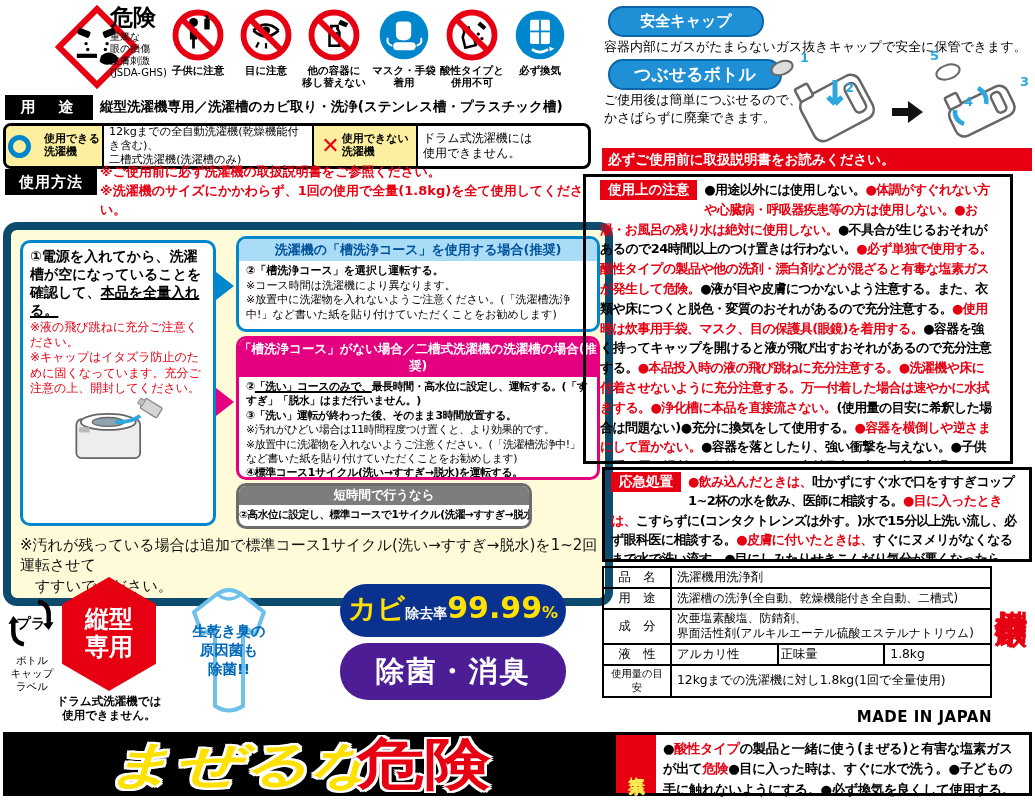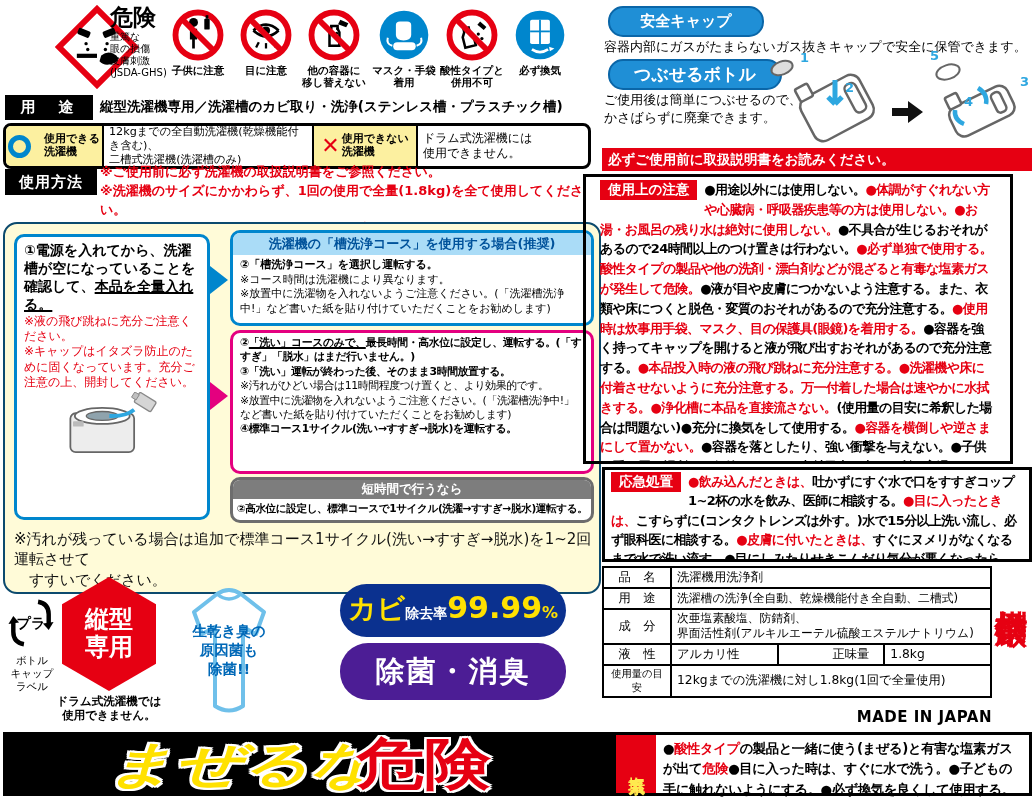--- a/index.html
+++ b/index.html
@@ -20,21 +20,21 @@
   .bluebox-h{background:#aadcf7;color:#00529b;font-weight:bold;text-align:center;font-size:13px;padding:2px 16px;}
   .pinkbox-h{background:#e4007f;color:#fff;font-weight:bold;text-align:center;font-size:12.5px;padding:2px 0;}
   .graybox-h{background:#7d7d7d;color:#fff;font-weight:bold;text-align:center;font-size:12.5px;padding:1px 0;}
   .stepbody{font-size:11px;line-height:1.32;padding:3px 7px;}
   .vert{writing-mode:vertical-rl;text-orientation:upright;}
   .picto{display:flex;flex-direction:column;align-items:center;width:80px;}
   .picto .cap{font-size:10.5px;font-weight:bold;text-align:center;line-height:1.15;margin-top:2px;white-space:pre-line;}
   table.spec{border-collapse:collapse;width:390px;table-layout:fixed;}
   table.spec td{border:2px solid #000;font-size:12.3px;padding:1px 5px;vertical-align:middle;}
   table.spec td.k{width:62px;text-align:center;font-weight:normal;padding:1px 2px;}
-  table.spec td.k2{width:50px;text-align:right;padding:1px 14px;}
+  table.spec td.k2{width:50px;text-align:left;padding:1px 2px;}
   .outline-w{text-shadow:2px 0 0 #fff,-2px 0 0 #fff,0 2px 0 #fff,0 -2px 0 #fff,2px 2px 0 #fff,-2px -2px 0 #fff,2px -2px 0 #fff,-2px 2px 0 #fff;}
 </style>
 </head>
 <body>
 
 <div id="page">
 
   <svg class="abs" style="left:55px;top:5px" width="84" height="84" viewBox="0 0 100 100">
     <rect x="18" y="18" width="64" height="64" fill="#fff" stroke="#e60012" stroke-width="7" transform="rotate(45 50 50)"></rect>
     <g fill="#000">
@@ -162,21 +162,21 @@
     </div>
   </div>
 
   <div class="abs blackbox" style="left:5px;top:169px;width:92px;height:26px;font-size:15px;letter-spacing:1px">使用方法</div>
   <div class="abs" style="left:100px;top:163px;width:508px;color:#e60012;font-weight:bold;font-size:13px;line-height:1.45">
     <div>※ご使用前に必ず洗濯機の取扱説明書をご参照ください。</div>
     <div>※洗濯機のサイズにかかわらず、1回の使用で全量(1.8kg)を全て使用してください。</div>
     <div style="text-decoration:underline wavy 1px">※いずれの場合もお湯・お風呂の残り水は絶対に使用しないでください。</div>
   </div>
 
-  <div class="abs" style="left:3px;top:222px;width:594px;height:368px;background:#fffbd8;border:2px solid #0c4a6e;border-radius:14px">
+  <div class="abs" style="left:3px;top:222px;width:594px;height:368px;background:#fffbd8;border:8px solid #0c4a6e;border-radius:14px">
 
     <div class="abs" style="left:9px;top:10px;width:196px;height:286px;background:#fff;border:3px solid #0086cd;border-radius:10px;padding:5px 7px;box-sizing:border-box">
       <div class="rich" style="font-size:14px;line-height:1.28"><span class="sg-b">①電源を入れてから、洗濯槽が空になっていることを確認して、</span><span class="sg-u">本品を全量入れる。</span><span>
 </span></div>
       <div class="rich" style="font-size:12px;line-height:1.28"><span class="sg-r">※液の飛び跳ねに充分ご注意ください。</span><span class="sg-r">
 ※キャップはイタズラ防止のために固くなっています。充分ご注意の上、開封してください。</span></div>
       <svg width="120" height="62" viewBox="0 0 130 70" style="display:block;margin:2px auto 0">
         <rect x="18" y="24" width="72" height="44" rx="6" fill="#ededed" stroke="#666" stroke-width="2"></rect>
         <ellipse cx="54" cy="27" rx="31" ry="9" fill="#fff" stroke="#666" stroke-width="2"></ellipse>
         <ellipse cx="54" cy="27" rx="18" ry="5" fill="#8fa3ad" stroke="#666" stroke-width="1.5"></ellipse>
@@ -193,28 +193,29 @@
     <div class="abs" style="left:205px;top:158px;width:0;height:0;border-top:14px solid transparent;border-bottom:14px solid transparent;border-left:18px solid #e4007f"></div>
 
     <div class="abs" style="left:225px;top:6px;width:364px;height:96px;background:#fff;border:3px solid #0086cd;border-radius:10px;overflow:hidden;box-sizing:border-box">
       <div class="bluebox-h">洗濯機の「槽洗浄コース」を使用する場合(推奨)</div>
       <div class="stepbody rich"><span class="sg-b">②「槽洗浄コース」を選択し運転する。</span><span>
 ※コース時間は洗濯機により異なります。</span><span>
 ※放置中に洗濯物を入れないようご注意ください。(「洗濯槽洗浄中!」など書いた紙を貼り付けていただくことをお勧めします)</span></div>
     </div>
 
     <div class="abs" style="left:225px;top:106px;width:364px;height:144px;background:#fff;border:3px solid #e4007f;border-radius:10px;overflow:hidden;box-sizing:border-box">
+      <div class="pinkbox-h">「槽洗浄コース」がない場合／二槽式洗濯機の洗濯槽の場合(推奨)</div>
       <div class="stepbody rich" style="font-size:10.9px;letter-spacing:-0.4px"><span class="sg-b">②</span><span class="sg-u">「洗い」コースのみで、</span><span class="sg-b">最長時間・高水位に設定し、運転する。(「すすぎ」「脱水」はまだ行いません。)</span><span class="sg-b">
 ③「洗い」運転が終わった後、そのまま3時間放置する。</span><span>
 ※汚れがひどい場合は11時間程度つけ置くと、より効果的です。</span><span>
 ※放置中に洗濯物を入れないようご注意ください。(「洗濯槽洗浄中!」など書いた紙を貼り付けていただくことをお勧めします)</span><span class="sg-b">
 ④標準コース1サイクル(洗い→すすぎ→脱水)を運転する。</span></div>
     </div>
 
-    <div class="abs" style="left:225px;top:253px;width:364px;height:46px;background:#fff;border:3px solid #6d6d6d;border-radius:10px;overflow:hidden;box-sizing:border-box">
+    <div class="abs" style="left:225px;top:253px;width:296px;height:46px;background:#fff;border:3px solid #6d6d6d;border-radius:10px;overflow:hidden;box-sizing:border-box">
       <div class="graybox-h">短時間で行うなら</div>
       <div class="rich" style="font-size:10.6px;font-weight:bold;text-align:center;padding-top:3px;white-space:nowrap;letter-spacing:-0.4px"><span class="sg-b">②高水位に設定し、標準コースで1サイクル(洗濯→すすぎ→脱水)運転する。</span></div>
     </div>
 
     <div class="abs pre" style="left:9px;top:305px;width:580px;font-size:15px;line-height:1.35;color:#111">※汚れが残っている場合は追加で標準コース1サイクル(洗い→すすぎ→脱水)を1~2回運転させて
 　すすいでください。</div>
   </div>
 
   <svg class="abs" style="left:8px;top:594px" width="46" height="58" viewBox="0 0 52 64">
     <path d="M34 8q12 2 12 14v10" fill="none" stroke="#000" stroke-width="5"></path>

